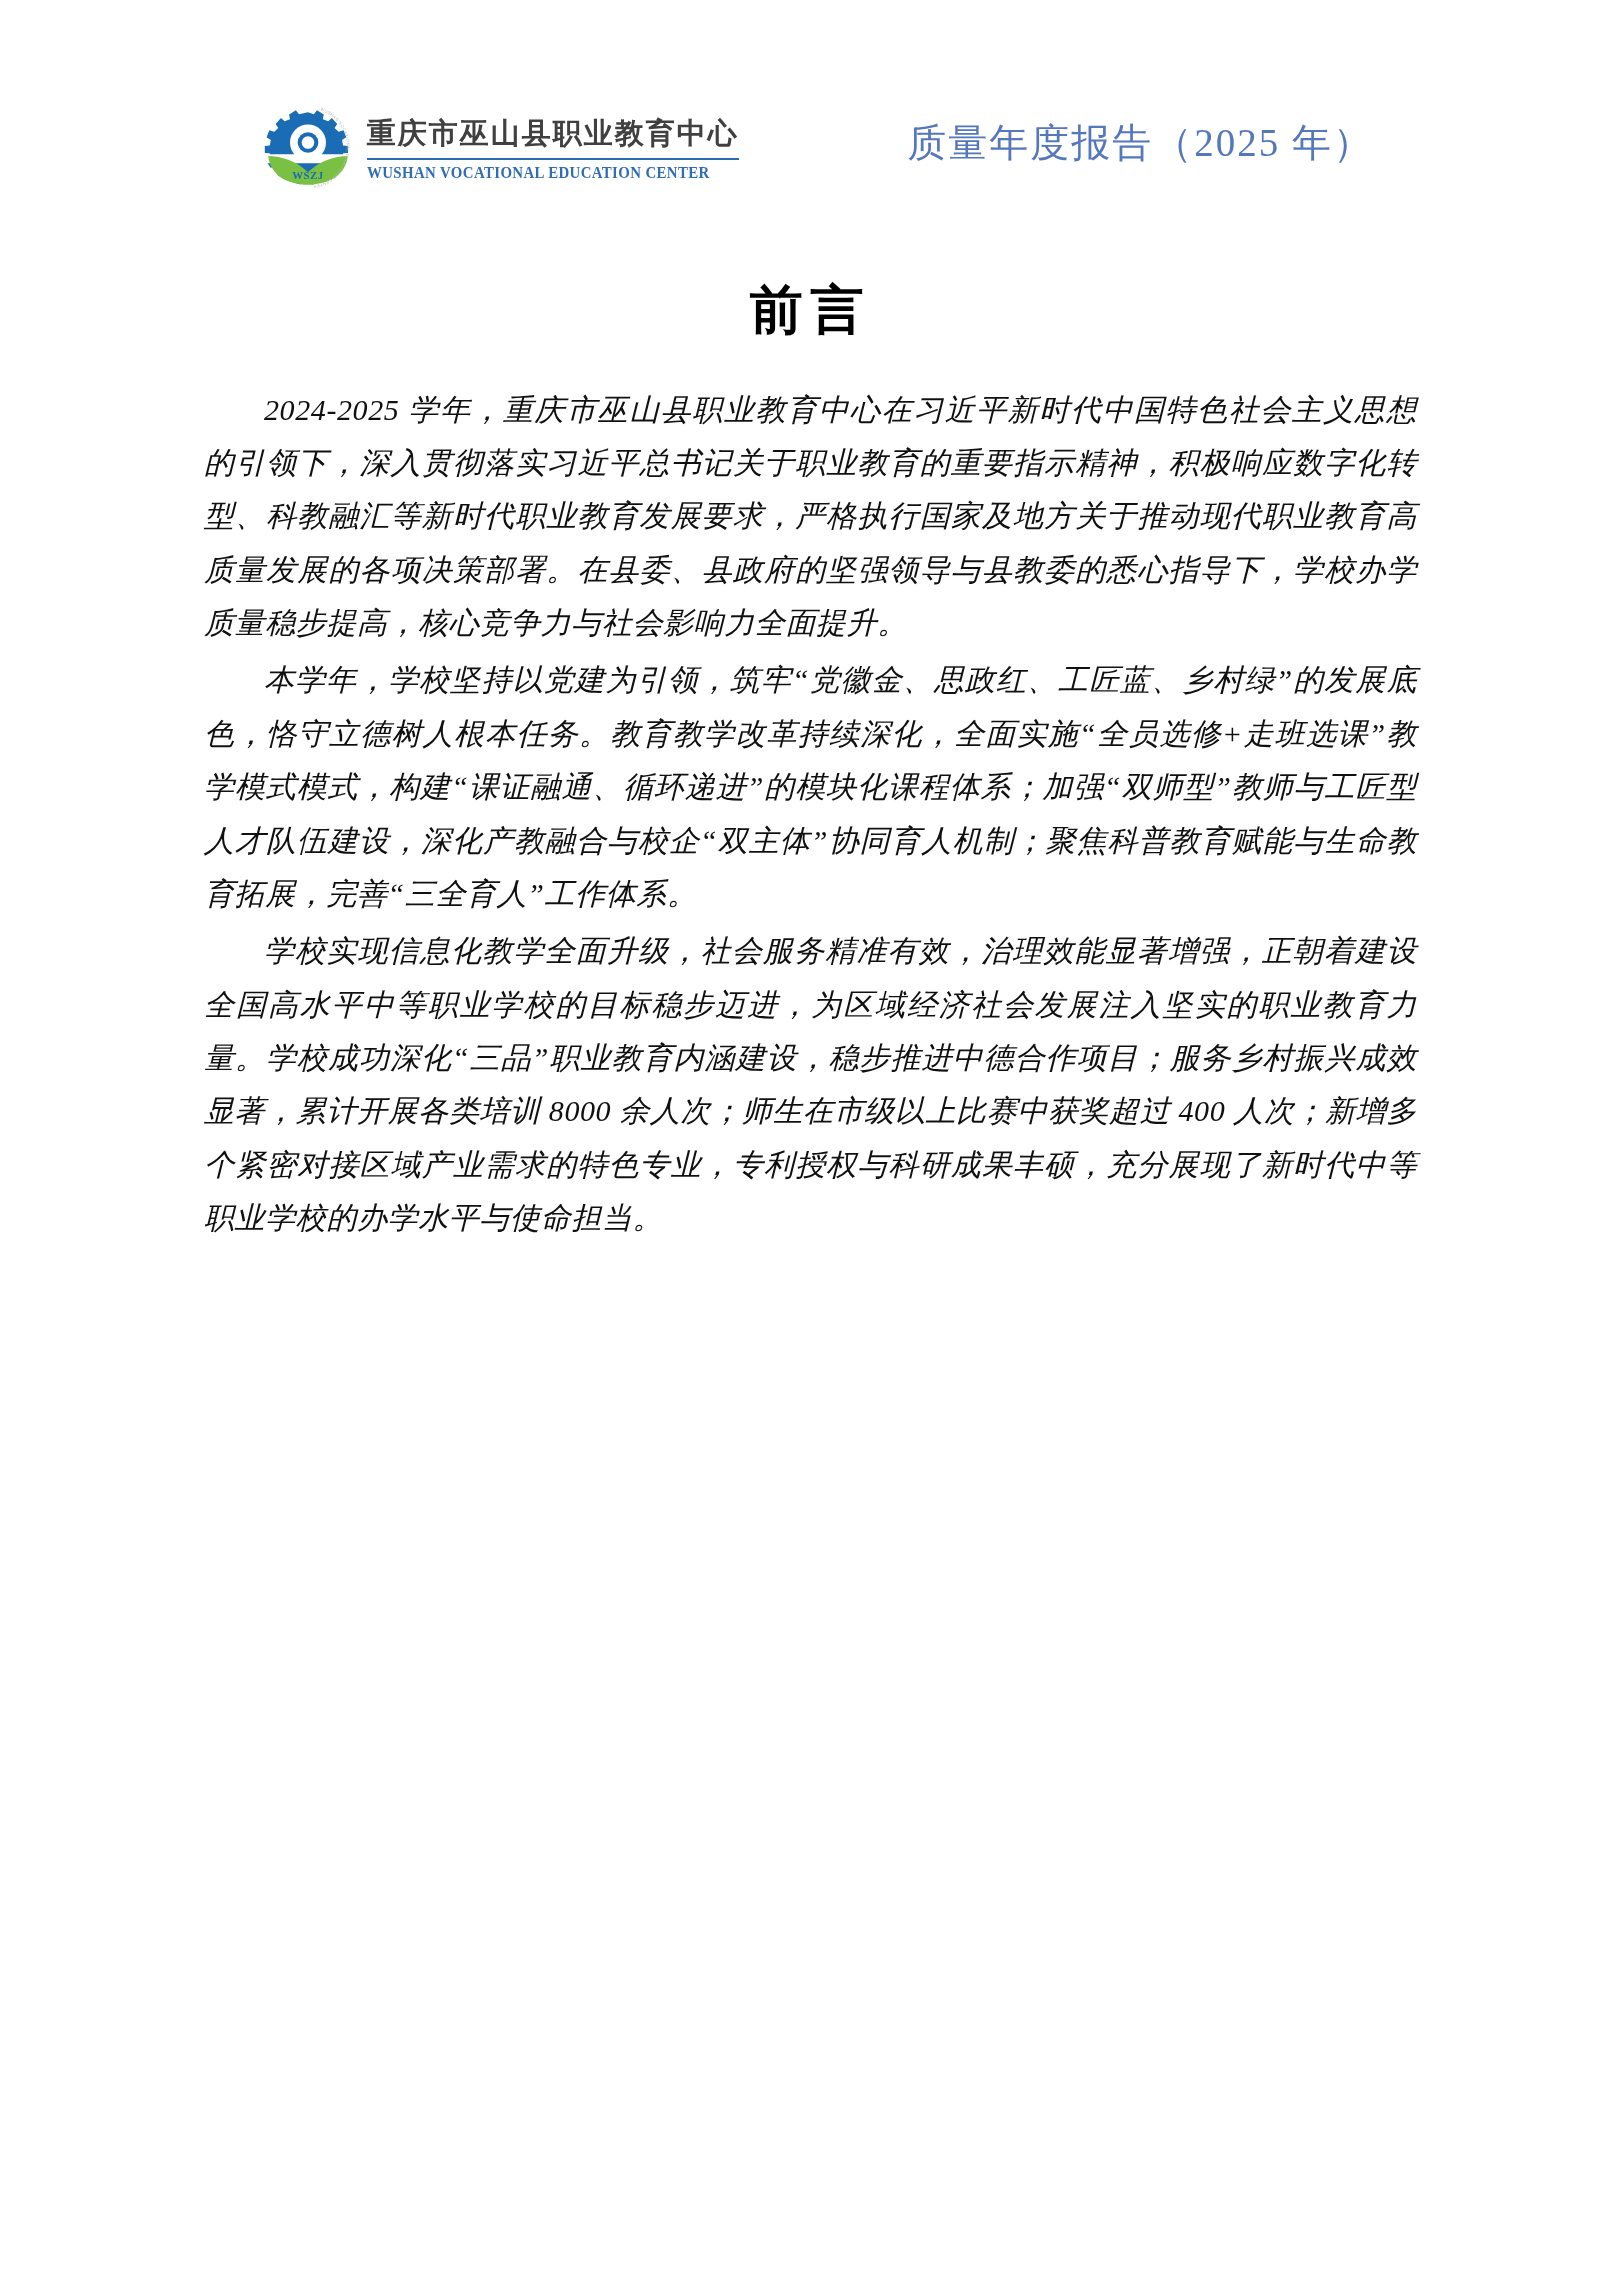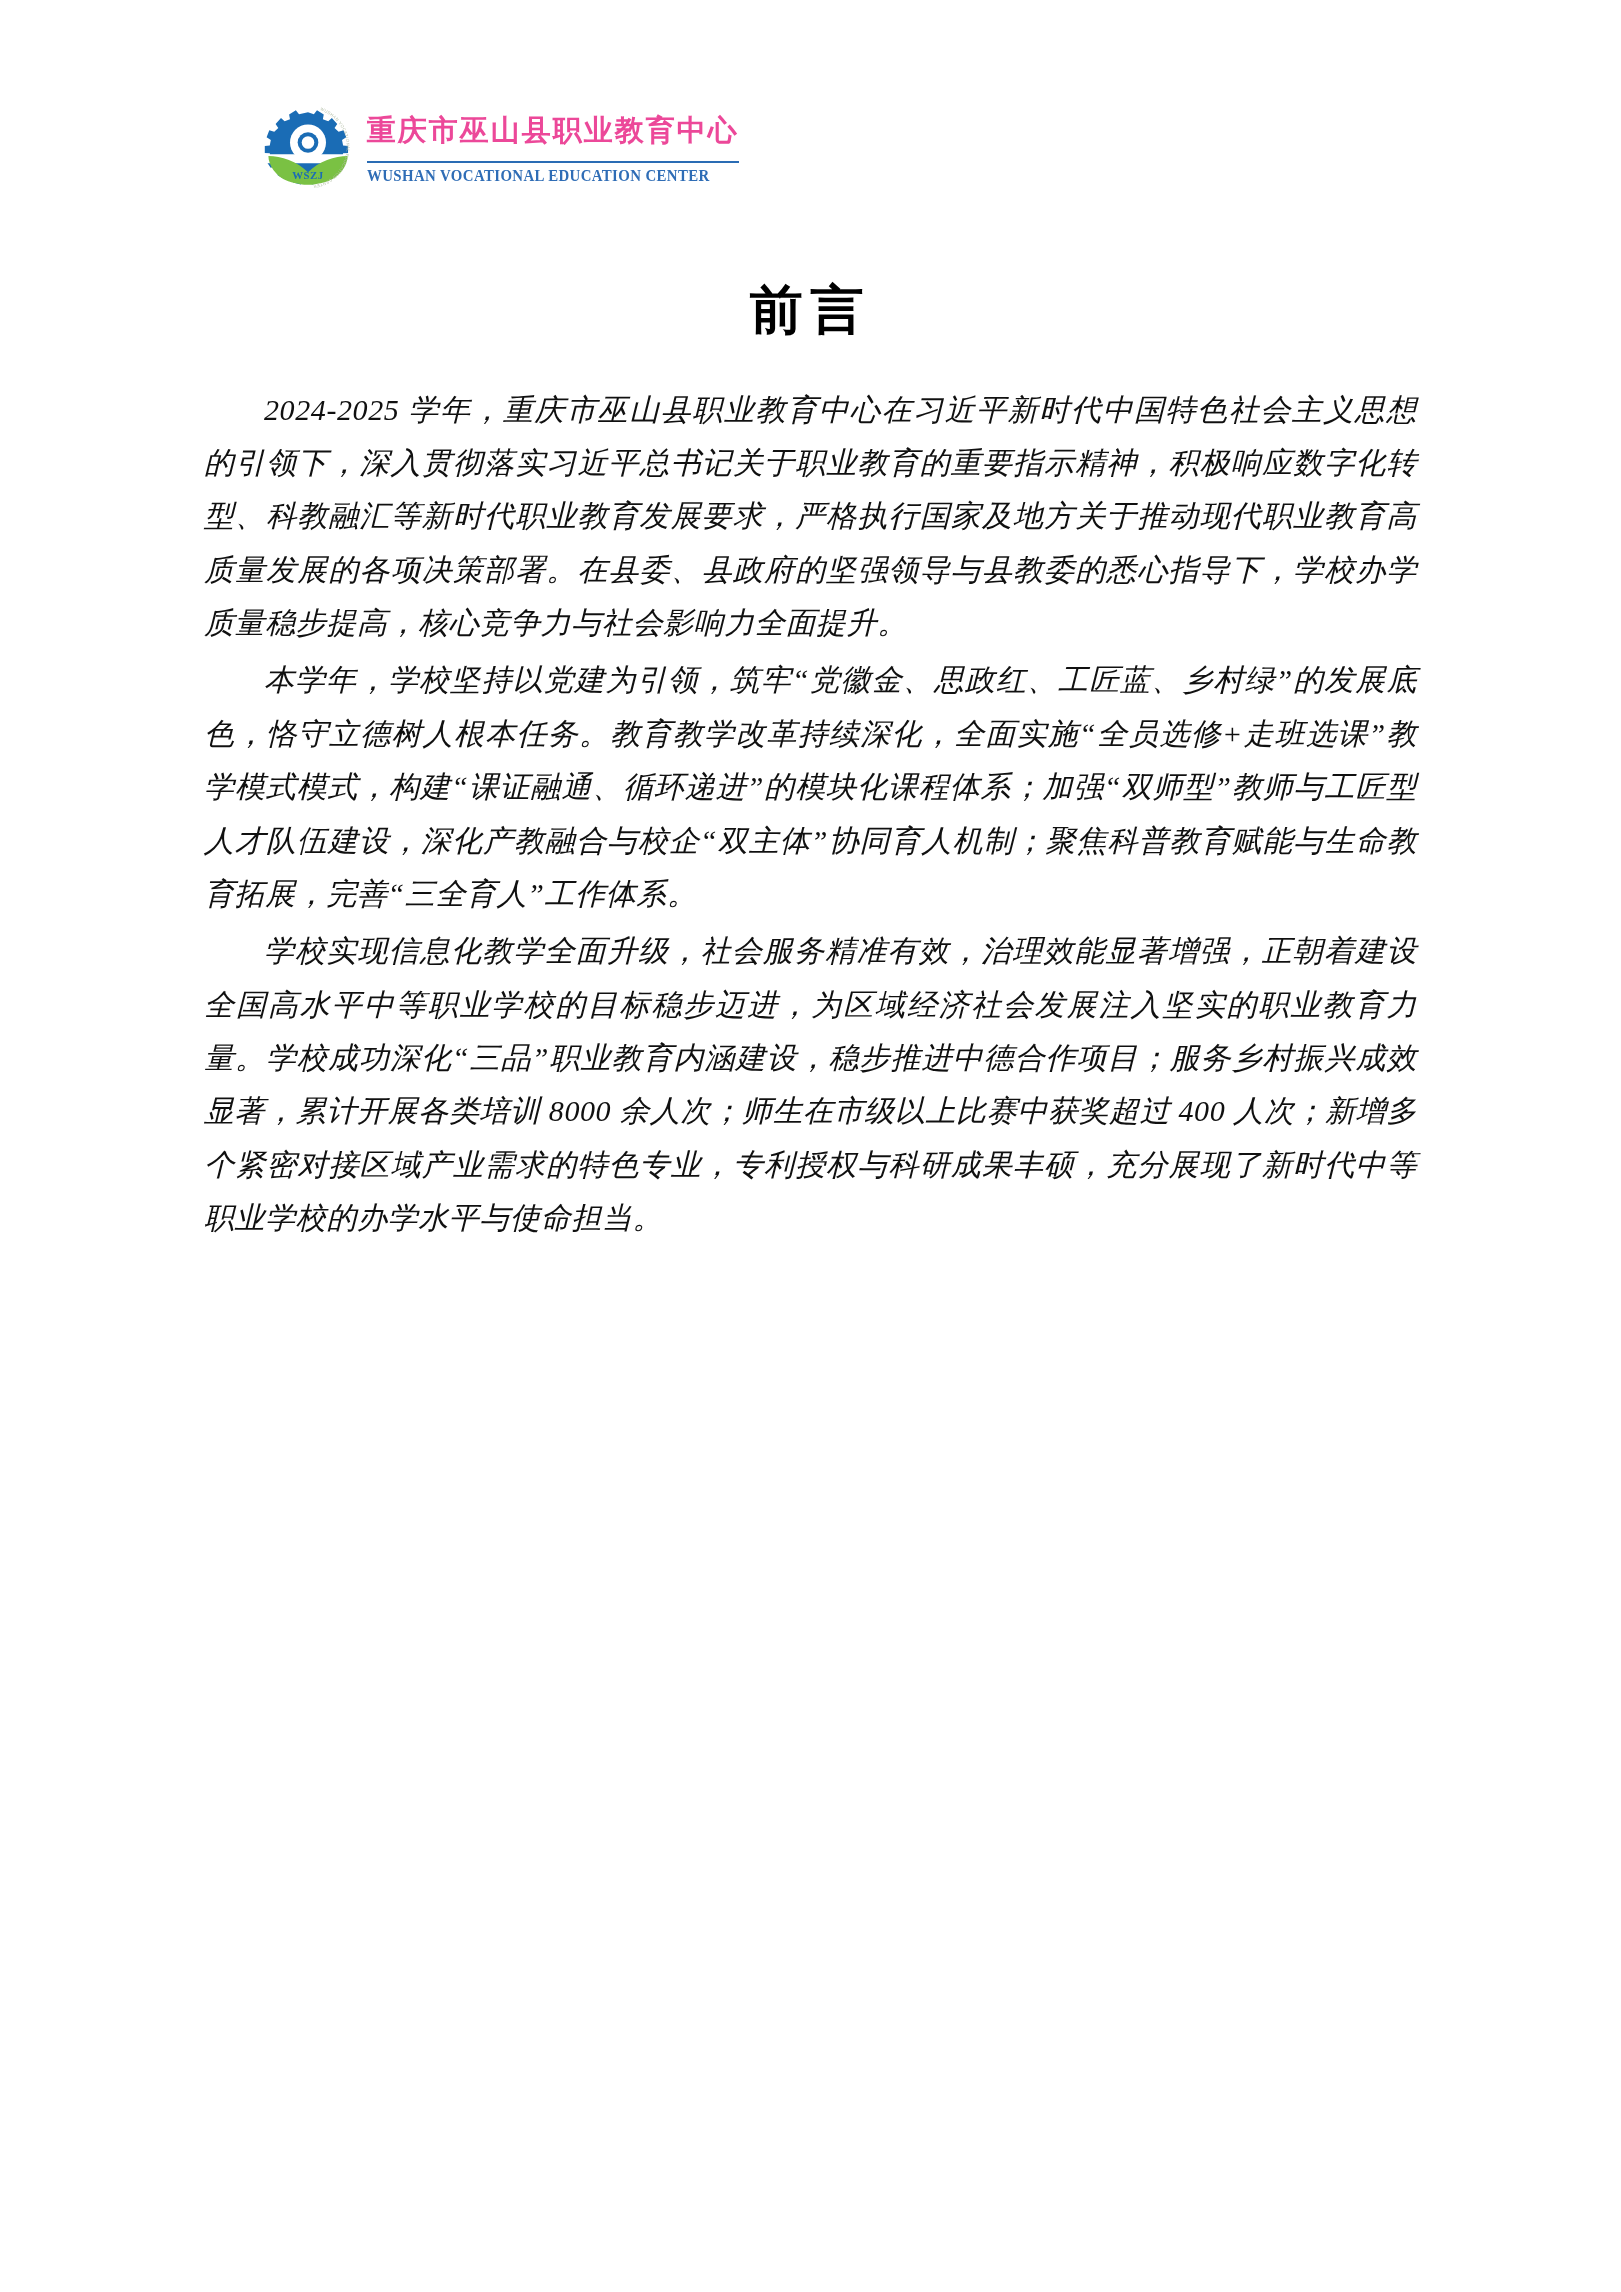--- a/index.html
+++ b/index.html
@@ -50,26 +50,26 @@
   .logo-text {
     display: flex;
     flex-direction: column;
     justify-content: center;
     padding-top: 5.9px;
   }
   .logo-cn {
     font-family: "Liberation Serif", "DejaVu Serif", serif;
     font-size: 29px;
     font-weight: bold;
-    color: #ec4899;
+    color: #404040;
     letter-spacing: 2px;
     line-height: 1.05;
     white-space: nowrap;
     border-bottom: 2px solid #2a6cb4;
-    padding-bottom: 16px;
+    padding-bottom: 10px;
     text-align: right;
   }
   .logo-en {
     font-family: "Liberation Serif", "DejaVu Serif", serif;
     font-size: 16px;
     font-weight: bold;
     color: #2f6db6;
     letter-spacing: 0.4px;
     white-space: nowrap;
     transform: scaleX(0.93);
@@ -159,20 +159,21 @@
         </svg>
       </div>
 
       <div class="logo-text">
         <div class="logo-cn">重庆市巫山县职业教育中心</div>
         <div class="logo-en">WUSHAN  VOCATIONAL  EDUCATION  CENTER</div>
       </div>
 
     </div>
 
+    <div class="header-title">质量年度报告（2025 年）</div>
 
   </div>
 
   <div class="content">
     <h1 class="doc-title">前言</h1>
 
     <p class="para">2024-2025 学年，重庆市巫山县职业教育中心在习近平新时代中国特色社会主义思想的引领下，深入贯彻落实习近平总书记关于职业教育的重要指示精神，积极响应数字化转型、科教融汇等新时代职业教育发展要求，严格执行国家及地方关于推动现代职业教育高质量发展的各项决策部署。在县委、县政府的坚强领导与县教委的悉心指导下，学校办学质量稳步提高，核心竞争力与社会影响力全面提升。</p>
     <p class="para">本学年，学校坚持以党建为引领，筑牢“党徽金、思政红、工匠蓝、乡村绿”的发展底色，恪守立德树人根本任务。教育教学改革持续深化，全面实施“全员选修+走班选课”教学模式模式，构建“课证融通、循环递进”的模块化课程体系；加强“双师型”教师与工匠型人才队伍建设，深化产教融合与校企“双主体”协同育人机制；聚焦科普教育赋能与生命教育拓展，完善“三全育人”工作体系。</p>
     <p class="para">学校实现信息化教学全面升级，社会服务精准有效，治理效能显著增强，正朝着建设全国高水平中等职业学校的目标稳步迈进，为区域经济社会发展注入坚实的职业教育力量。学校成功深化“三品”职业教育内涵建设，稳步推进中德合作项目；服务乡村振兴成效显著，累计开展各类培训 8000 余人次；师生在市级以上比赛中获奖超过 400 人次；新增多个紧密对接区域产业需求的特色专业，专利授权与科研成果丰硕，充分展现了新时代中等职业学校的办学水平与使命担当。</p>
   </div>

